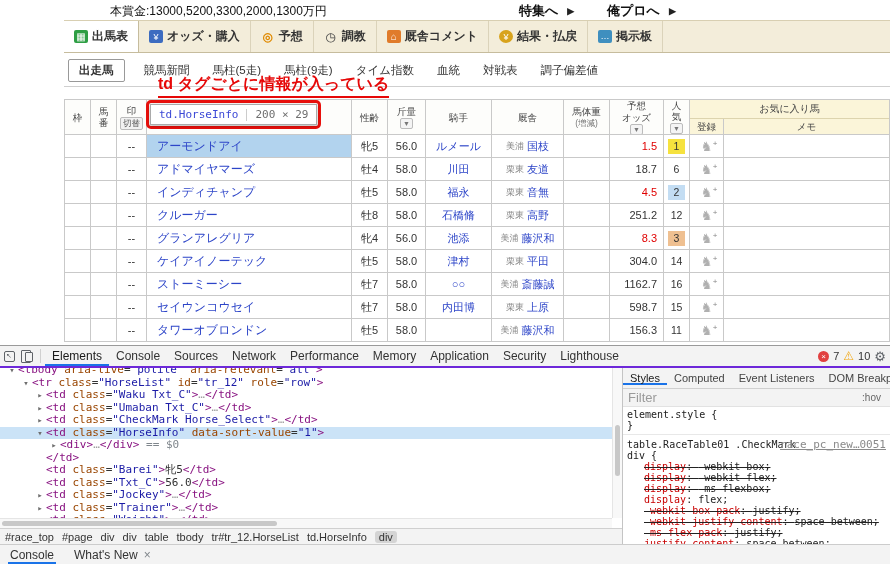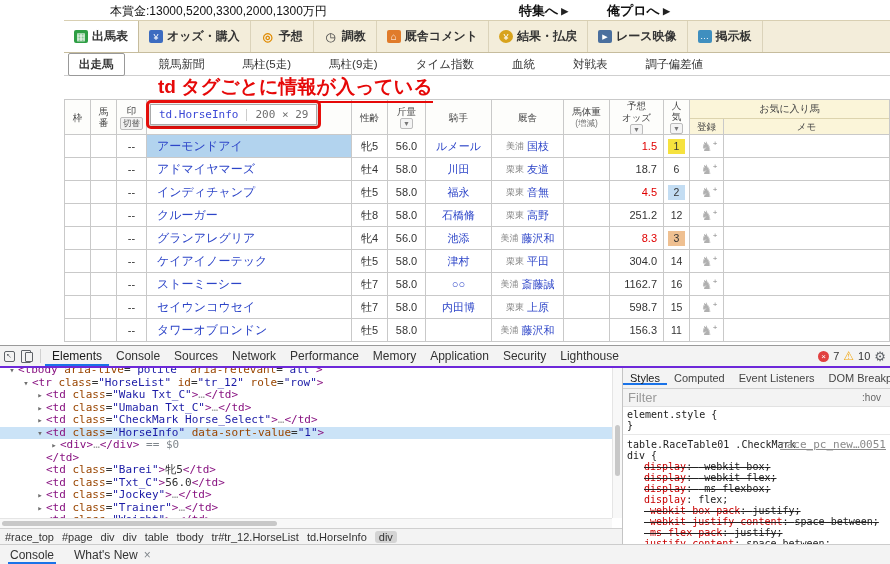--- a/index.html
+++ b/index.html
@@ -3,21 +3,21 @@
 <meta charset="utf-8">
 <style>
   *{margin:0;padding:0;box-sizing:border-box}
   html,body{width:890px;height:564px;overflow:hidden;background:#fff;
     font-family:"Liberation Sans",sans-serif;-webkit-font-smoothing:antialiased}
   a{text-decoration:none;cursor:pointer}
 
   
   .site{position:absolute;left:0;top:0;width:890px;height:345px;background:#fff}
   .prize{position:absolute;left:110px;top:3px;font-size:12px;color:#111}
-  .toplink{position:absolute;top:2px;font-size:13px;font-weight:bold;color:#111;display:flex;align-items:center;gap:3px}
+  .toplink{position:absolute;top:2px;font-size:13px;font-weight:bold;color:#111;display:flex;align-items:center;gap:9px}
   .toplink .arr{font-size:9px;color:#222}
   .special{left:519px}.orepro{left:607px}
 
   .maintabs{position:absolute;left:64px;top:20px;right:0;height:33px;background:#f3edda;
     border-top:1px solid #d8cfb2;border-bottom:1px solid #c6bc9d;display:flex;align-items:stretch}
   .mtab{display:flex;align-items:center;padding:0 10px;font-size:12px;font-weight:bold;color:#333;
     border-right:1px solid #dbd3ba;white-space:nowrap;cursor:pointer}
   .mtab.active{background:#fff;border-right:1px solid #c6bc9d}
   .ic{width:14px;height:13px;display:inline-flex;align-items:center;justify-content:center;
     border-radius:2px;color:#fff;margin-right:4px;flex:0 0 auto;font-weight:normal}
@@ -28,26 +28,26 @@
   .stable-comment-icon{background:#e07b2a}.stable-comment-icon::before{content:"⌂";font-size:10px}
   .data-analysis-icon{background:
      linear-gradient(#4a7fd4,#4a7fd4) 2px calc(100% - 1px)/3px 5px no-repeat,
      linear-gradient(#4a7fd4,#4a7fd4) 6px calc(100% - 1px)/3px 8px no-repeat,
      linear-gradient(#2e5faa,#2e5faa) 10px calc(100% - 1px)/3px 11px no-repeat,#fff;
      border:1px solid #9ab2d8}
   .payout-icon{background:#d8a31c;border-radius:50%}.payout-icon::before{content:"¥";font-size:9px}
   .race-video-icon{background:#4a6f9e}.race-video-icon::before{content:"▶";font-size:7px}
   .bulletin-board-icon{background:#3f8fbf}.bulletin-board-icon::before{content:"…";font-size:9px;line-height:3px}
 
-  .subtabs{position:absolute;left:64px;top:54px;right:0;height:22px;background:#fff;
-    border-bottom:1px solid #cfcfcf;display:flex;align-items:center;padding-left:4px;gap:20px}
+  .subtabs{position:absolute;left:64px;top:54px;right:0;height:33px;background:#fff;
+    border-bottom:1px solid #cfcfcf;display:flex;align-items:center;padding-left:4px;gap:5px}
   .stab{font-size:11.5px;color:#333;padding:4px 9px;cursor:pointer;white-space:nowrap}
   .stab.active{border:1px solid #999;background:#fff;font-weight:bold;border-radius:2px;padding:3px 10px;margin-right:5px}
 
-  .annotation{position:absolute;left:158px;top:74px;z-index:5;font-size:19px;font-weight:bold;
+  .annotation{position:absolute;left:158px;top:74px;z-index:5;font-size:16px;font-weight:bold;
     color:#e60808;border-bottom:2px solid #e60808;padding-bottom:1px;white-space:nowrap;pointer-events:none}
 
   
   .racetable{position:absolute;left:64px;top:99px;width:826px;border-left:1px solid #c9c9c9;border-top:1px solid #c9c9c9;background:#fff}
   .thead{display:flex;height:35px;border-bottom:1px solid #c9c9c9;background:#fdfdfb}
   .hc{border-right:1px solid #c9c9c9;display:flex;flex-direction:column;align-items:center;justify-content:center;
     font-size:9.5px;color:#444;gap:1px;line-height:11px;overflow:hidden}
   .w-waku{width:26px}.w-umaban{width:26px}.w-mark{width:30px}.w-name{width:205px}
   .w-sexage{width:36px}.w-handicap{width:38px}.w-jockey{width:66px}.w-stable{width:72px}
   .w-bodyweight{width:46px}.w-odds{width:54px}.w-pop{width:26px}.w-reg{width:34px}.w-memo{flex:1}
@@ -176,24 +176,20 @@
         <span class="ic training-icon"></span>
         <span>調教</span>
       </div>
       <div class="mtab">
         <span class="ic stable-comment-icon"></span>
         <span>厩舎コメント</span>
       </div>
       <div class="mtab">
         <span class="ic payout-icon"></span>
         <span>結果・払戻</span>
-      </div>
-      <div class="mtab">
-        <span class="ic race-video-icon"></span>
-        <span>レース映像</span>
       </div>
       <div class="mtab">
         <span class="ic bulletin-board-icon"></span>
         <span>掲示板</span>
       </div>
     </div>
   <div class="subtabs">
       <div class="stab active">出走馬</div>
       <div class="stab">競馬新聞</div>
       <div class="stab">馬柱(5走)</div>

